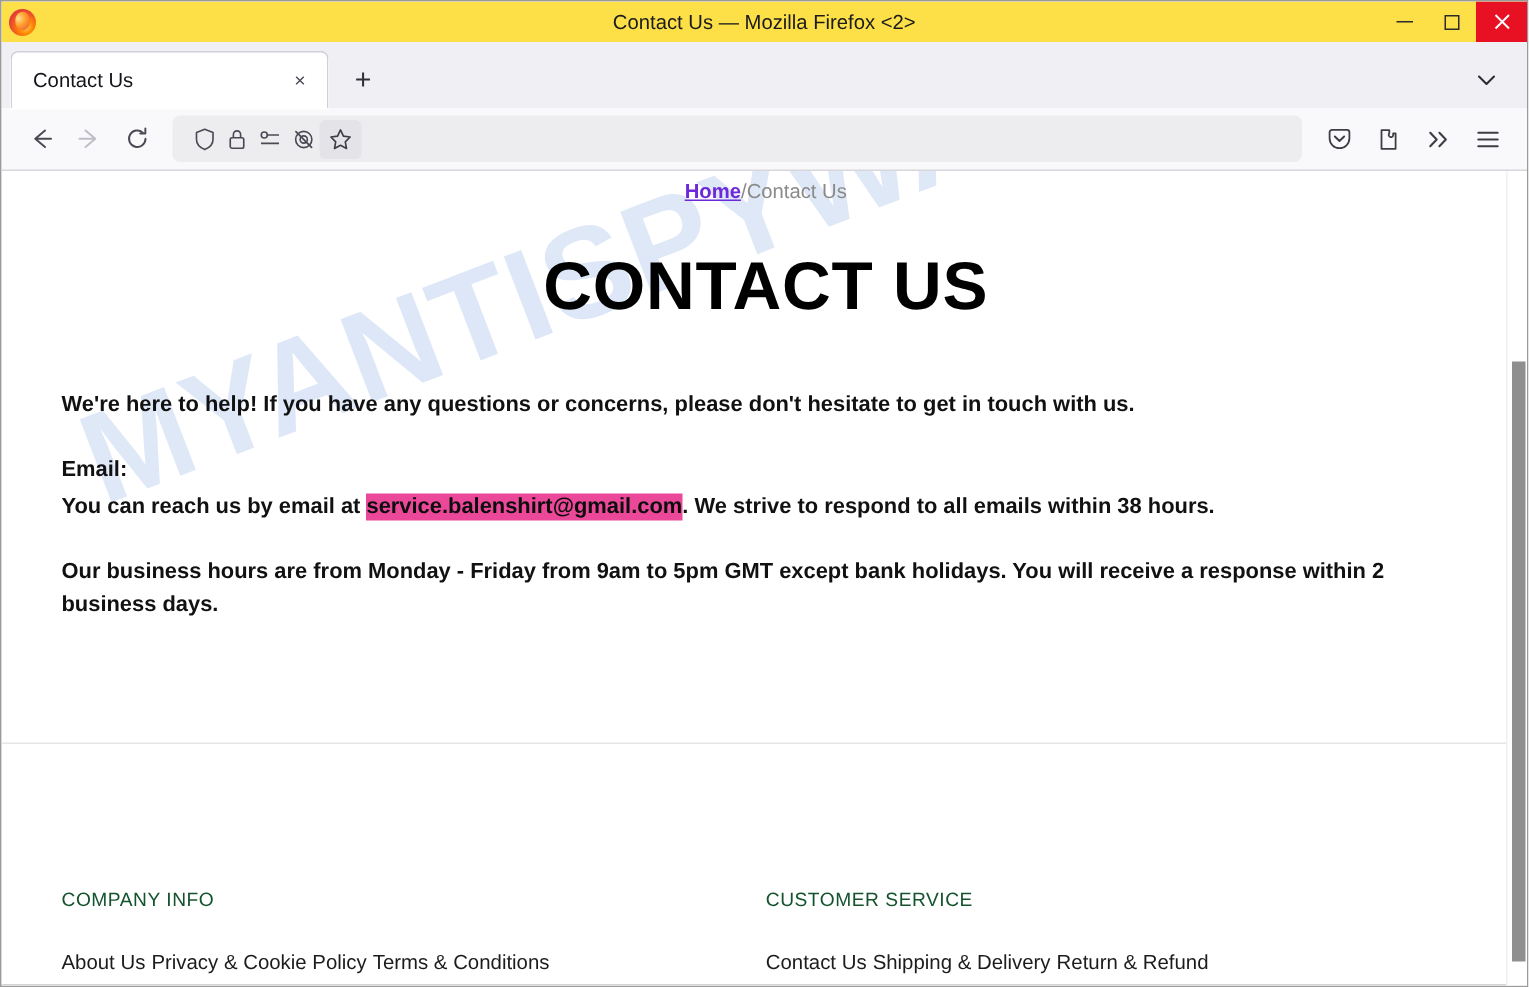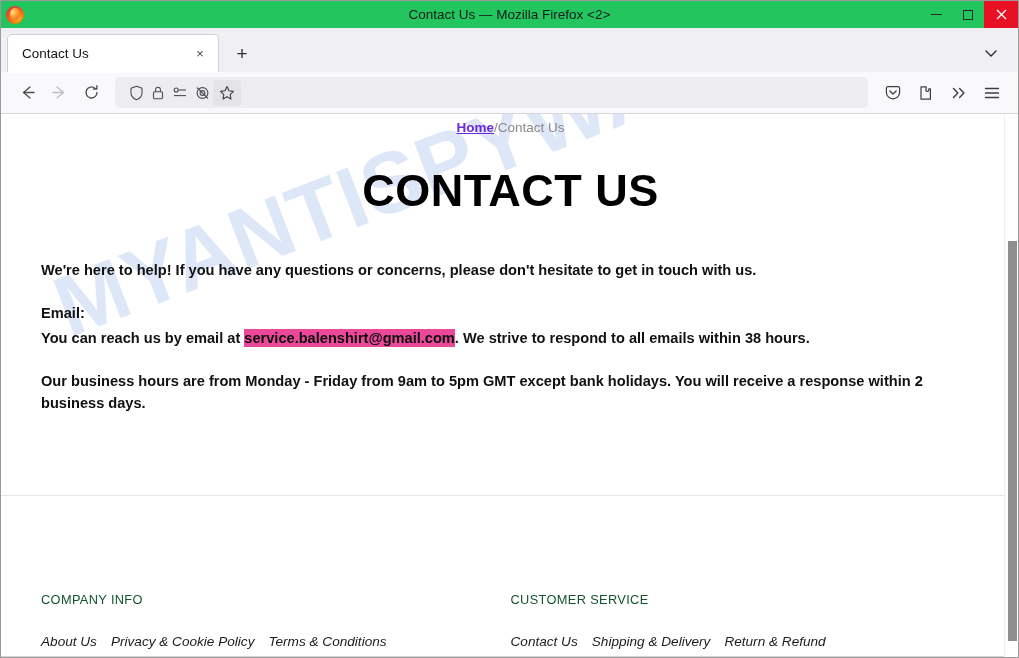--- a/index.html
+++ b/index.html
@@ -13,21 +13,21 @@
     width: 1019px; height: 658px;
     position: relative;
     border: 1px solid #9a9a9a;
     background: #ffffff;
     overflow: hidden;
   }
 
   
   .titlebar {
     height: 27px;
-    background: #22c55e;
+    background: #fde047;
     display: flex;
     align-items: center;
     position: relative;
     border-bottom: 0px solid transparent;
   }
   .ff-logo {
     width: 18px; height: 18px;
     margin-left: 5px;
     border-radius: 50%;
     background:
@@ -265,24 +265,23 @@
   }
   .footer-col { width: 480px; }
   .footer-head {
     font-size: 12.8px;
     letter-spacing: 0.35px;
     color: #14532d;
     margin-bottom: 27px;
   }
   .footer-links {
     display: flex;
-    gap: 14px;
+    gap: 4px;
     font-size: 13.6px;
     color: #1c1c1c;
-    font-style: italic;
   }
   .footer-links a { color: #1c1c1c; text-decoration: none; white-space: nowrap; }
   .footer-bottom-rule {
     position: absolute;
     left: 0; right: 0;
     bottom: 0;
     height: 1px;
     background: #d4d4d4;
     z-index: 4;
   }

